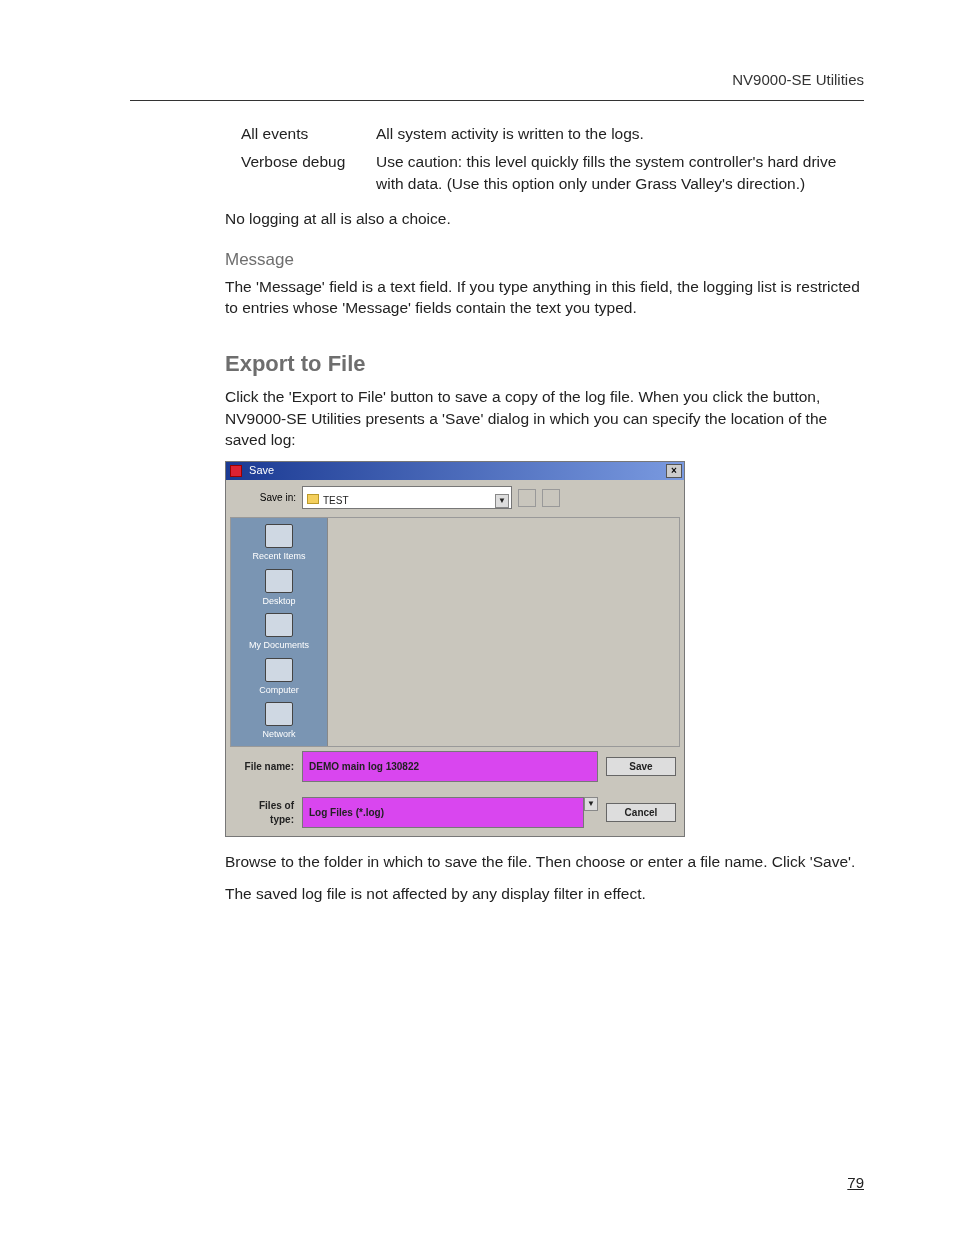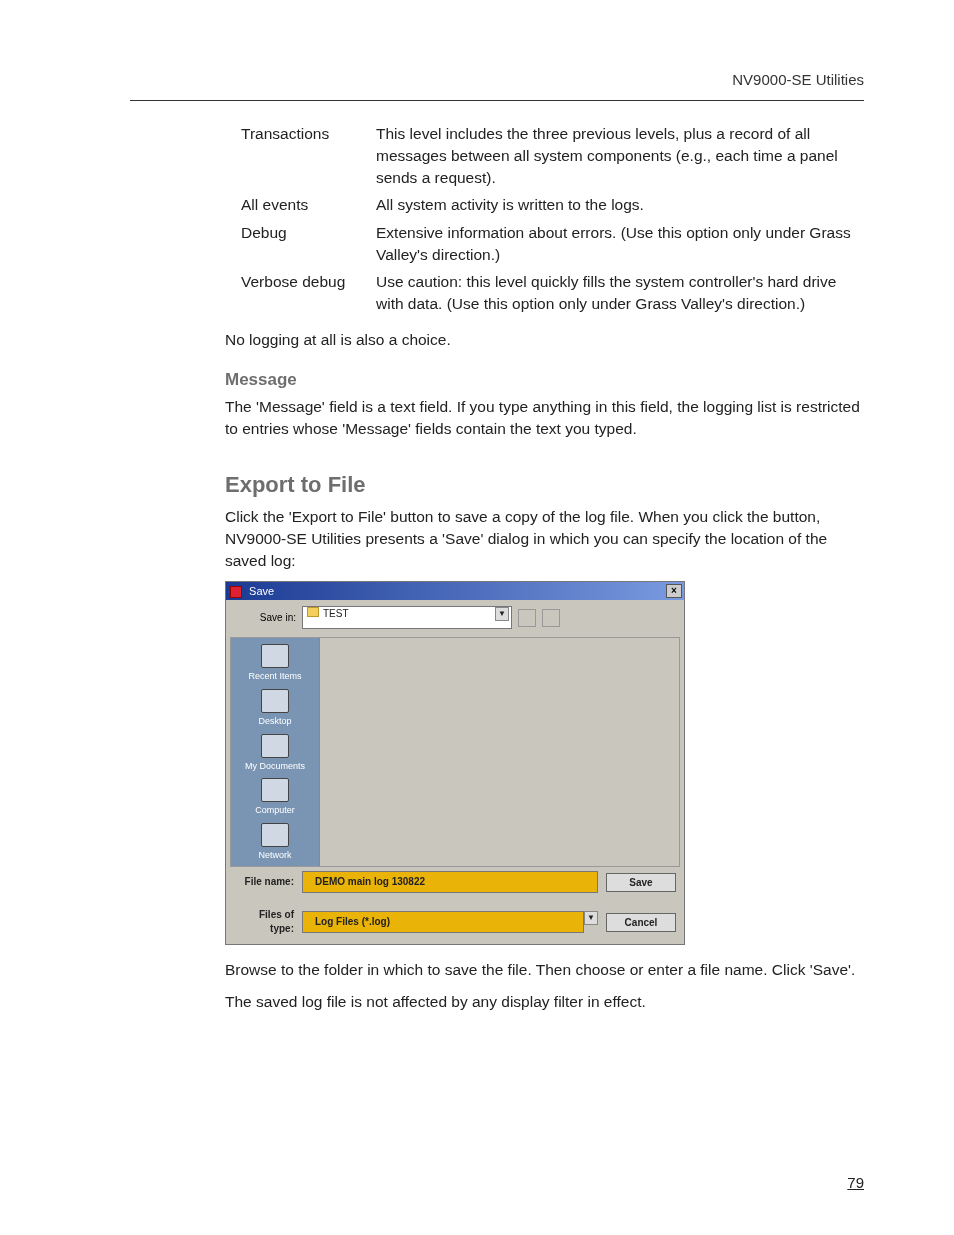--- a/index.html
+++ b/index.html
@@ -43,21 +43,21 @@
     vertical-align: top;
     padding-bottom: 6px;
   }
   table.levels td.lbl {
     width: 135px;
     padding-right: 10px;
   }
   .para { margin-bottom: 10px; }
   h3.sub {
     color: #6e6e6e;
-    font-weight: 700;
+    font-weight: 400;
     font-size: 17px;
     margin-top: 18px;
     margin-bottom: 4px;
   }
   h2.section {
     color: #6e6e6e;
     font-weight: 700;
     font-size: 22px;
     margin-top: 30px;
     margin-bottom: 6px;
@@ -94,42 +94,42 @@
   }
   .dlg-toprow {
     display: flex; align-items: center;
     padding: 6px 10px; gap: 6px;
     background: #c9c6bd;
   }
   .dlg-toprow .lbl { width: 60px; text-align: right; color:#000; }
   .dlg-savein {
     flex: 0 0 210px;
     height: 23px; background: #fff; border: 1px solid #777;
-    display: flex; align-items: flex-start; justify-content: space-between;
+    display: flex; align-items: flex-end; justify-content: space-between;
     padding: 0 2px 0 4px;
   }
   .folder-ic {
     width: 12px; height: 10px; background: #f4cf5d; border:1px solid #bb9a2a;
     display:inline-block; margin-right:4px;
   }
   .dd-btn {
     width: 14px; height: 14px; background:#ddd; border:1px solid #888;
     text-align:center; line-height:11px; font-size:8px;
   }
   .tool-icn {
     width: 18px; height: 18px; background:#c9c6bd; border:1px solid #999;
     display:inline-block;
   }
   .dlg-body {
     display:flex; height: 230px;
     border: 1px solid #999; margin: 2px 4px 4px 4px;
     background: #c9c6bd;
   }
   .places {
-    width: 88px; background:#7a95b3;
+    width: 96px; background:#7a95b3;
     display:flex; flex-direction:column; align-items:center;
     padding-top: 6px; gap: 2px;
     font-size: 9px; color:#fff;
   }
   .places .pi { text-align:center; margin-bottom:4px; }
   .places .ic {
     width: 28px; height: 24px; margin: 0 auto 2px auto;
     background:#cfd8e3; border:1px solid #444; border-radius:2px;
   }
   .filearea {
@@ -140,21 +140,21 @@
     display:grid;
     grid-template-columns: 60px 1fr 70px;
     gap: 15px 8px;
     padding: 0 8px 8px 8px;
     align-items:center;
     background:#c9c6bd;
     font-weight:bold;
   }
   .dlg-bottom .lbl { text-align:right; font-size:10px; }
   .txtf {
-    height:22px; background:#eab308; border:1px solid #777; padding:0 12px;
+    height:31px; background:#d946ef; border:1px solid #777; padding:0 6px;
     display:flex; align-items:center; font-size:10px;
   }
   .selwrap { display:flex; }
   .selwrap .txtf { flex:1; }
   .btn {
     height:19px; background:#ddd; border:1px solid #666;
     text-align:center; font-size:10px; line-height:17px;
   }
   .page-num {
     position: absolute;
@@ -170,31 +170,23 @@
 <div class="page">
   <div class="header-right">
     <div>NV9000-SE Utilities</div>
   </div>
   <hr class="hr-line">
 
   <div class="content">
 
     <table class="levels">
       <tbody>
-          <tr>
-        <td class="lbl">Transactions</td>
-        <td>This level includes the three previous levels, plus a record of all messages between all system components (e.g., each time a panel sends a request).</td>
-      </tr>
       <tr>
         <td class="lbl">All events</td>
         <td>All system activity is written to the logs.</td>
-      </tr>
-      <tr>
-        <td class="lbl">Debug</td>
-        <td>Extensive information about errors. (Use this option only under Grass Valley's direction.)</td>
       </tr>
       <tr>
         <td class="lbl">Verbose debug</td>
         <td>Use caution: this level quickly fills the system controller's hard drive with data. (Use this option only under Grass Valley's direction.)</td>
       </tr>
     </tbody>
       </table>
 
     <p class="para">No logging at all is also a choice.</p>
 

